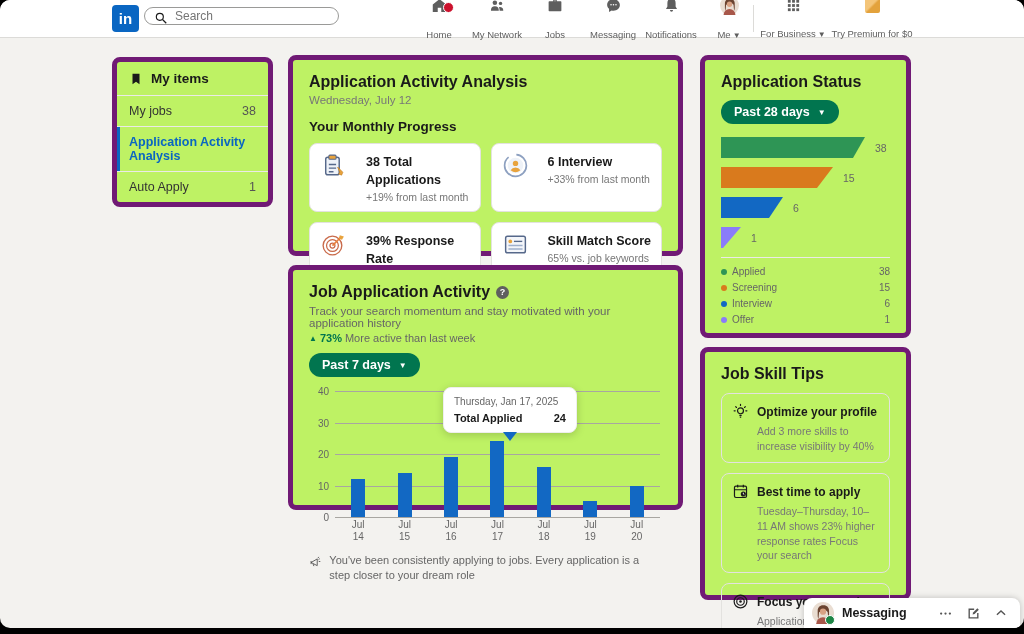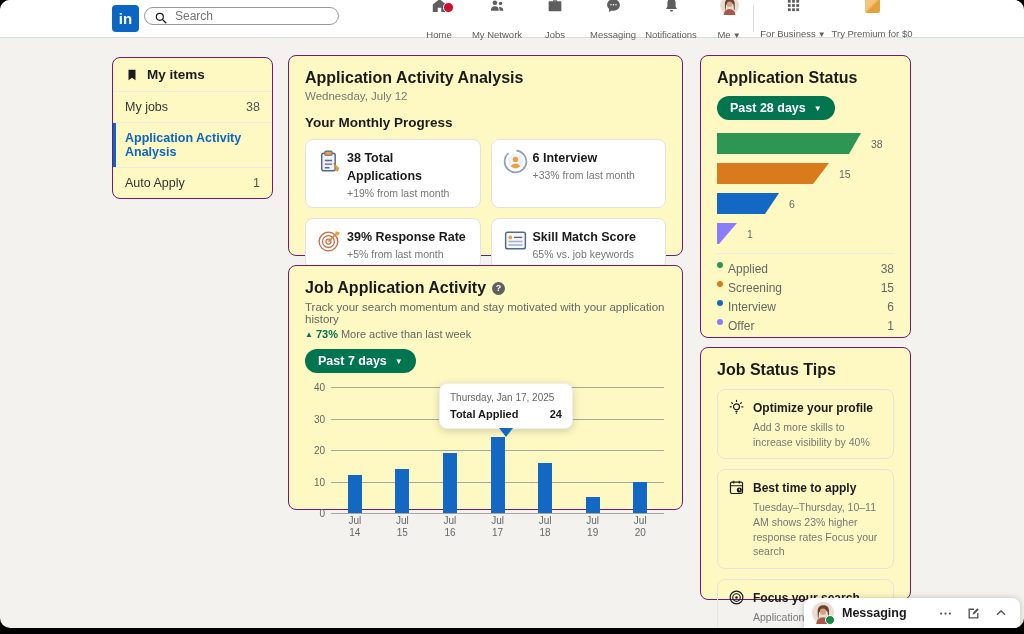--- a/index.html
+++ b/index.html
@@ -17,37 +17,37 @@
   .nav-item .ni-icon{height:17px;display:flex;align-items:center;}
   .nav-item .ni-label{font-size:9.5px;color:#5e5e5e;white-space:nowrap;line-height:1;}
   .nav-badge{position:absolute;top:2px;left:33px;width:9px;height:9px;border-radius:50%;background:#cb112d;border:1.5px solid #fff;}
   .nav-divider{position:absolute;left:753px;top:5px;width:1px;height:27px;background:#dcdbd8;}
   .nav-biz{position:absolute;left:758px;top:0;width:70px;height:37px;}
   .nav-prem{position:absolute;left:826px;top:0;width:92px;height:37px;}
   .prem-icon{width:15px;height:15px;border-radius:2px;background:linear-gradient(135deg,#f4c579 45%,#e3a23c 55%);}
   .caret{font-size:8px;color:#5e5e5e;margin-left:2px;}
 
   
-  .card{position:absolute;background:#fef9c3;border:1px solid #701a75;border-radius:8px;box-sizing:border-box;}
+  .card{position:absolute;background:#bef264;border:5px solid #701a75;border-radius:8px;box-sizing:border-box;}
   .card-title{font-size:16px;font-weight:bold;color:#1a1a1a;}
 
   
   .side-card{left:112px;top:57px;width:161px;}
   .side-head{display:flex;align-items:center;gap:8px;padding:9px 12px;font-size:13.5px;font-weight:bold;color:#1a1a1a;border-bottom:1px solid #ebeae8;}
   .side-item{display:flex;justify-content:space-between;align-items:center;padding:8px 12px;font-size:12.5px;color:#333;border-bottom:1px solid #ebeae8;cursor:pointer;}
   .side-item:last-child{border-bottom:none;}
   .side-item.active{color:#0a66c2;font-weight:bold;box-shadow:inset 3px 0 0 #0a66c2;}
   .side-count{color:#555;}
 
   
   .main-card{left:288px;top:55px;width:395px;height:201px;padding:13px 16px;}
   .main-date{font-size:11.5px;color:#777;margin-top:3px;}
   .progress-title{font-size:13.5px;font-weight:bold;color:#1a1a1a;margin-top:13px;}
   .stats-grid{display:grid;grid-template-columns:1fr 1fr;gap:10px;margin-top:9px;}
-  .stat-tile{border:1px solid #e3e2df;border-radius:8px;padding:8px 10px;display:flex;gap:4px;align-items:flex-start;background:#fff;}
+  .stat-tile{border:1px solid #e3e2df;border-radius:8px;padding:8px 10px;display:flex;gap:19px;align-items:flex-start;background:#fff;}
   .stat-icon{width:27px;height:27px;flex:none;}
   .stat-title{font-size:12.5px;font-weight:bold;color:#1a1a1a;line-height:1.2;}
   .stat-sub{font-size:10.5px;color:#777;margin-top:3px;}
 
   
   .act-card{left:288px;top:265px;width:395px;height:245px;padding:13px 16px;}
   .act-title-row{display:flex;align-items:center;gap:6px;}
   .help-icon{width:13px;height:13px;border-radius:50%;background:#5f5f5f;color:#fff;font-size:9px;font-weight:bold;display:inline-flex;align-items:center;justify-content:center;}
   .act-sub{font-size:11.5px;color:#666;margin-top:4px;}
   .trend{font-size:11px;color:#666;margin-top:3px;display:flex;align-items:center;gap:3px;}
@@ -68,21 +68,21 @@
   .tt-pointer{position:absolute;left:50%;bottom:-9px;transform:translateX(-50%);width:0;height:0;border-left:7px solid transparent;border-right:7px solid transparent;border-top:9px solid #1268c3;}
   .footer-note{display:flex;gap:8px;margin-top:10px;font-size:11px;color:#666;line-height:1.35;align-items:flex-start;}
 
   
   .status-card{left:700px;top:55px;width:211px;height:283px;padding:13px 16px;}
   .funnel{margin-top:13px;}
   .fstage{position:relative;height:21px;margin-bottom:9px;}
   .fshape{height:100%;}
   .fvalue{position:absolute;top:50%;transform:translateY(-50%);font-size:10.5px;color:#666;}
   .legend{margin-top:2px;border-top:1px solid #ebeae8;padding-top:8px;}
-  .lrow{display:flex;font-size:12px;color:#666;margin-bottom:5px;}
+  .lrow{display:flex;align-items:center;font-size:10px;color:#666;margin-bottom:5px;}
   .ldot{width:6px;height:6px;border-radius:50%;margin-right:5px;flex:none;}
   .lvalue{margin-left:auto;}
 
   
   .tips-card{left:700px;top:347px;width:211px;height:253px;padding:13px 16px;}
   .tip{border:1px solid #e3e2df;border-radius:8px;padding:9px 10px;margin-top:10px;}
   .tip-head{display:flex;gap:8px;align-items:center;font-size:12px;font-weight:bold;color:#1a1a1a;}
   .tip-icon{width:17px;height:17px;flex:none;display:flex;align-items:center;justify-content:center;}
   .tip-desc{font-size:10.5px;color:#777;margin-top:4px;margin-left:25px;line-height:1.4;}
 
@@ -342,20 +342,29 @@
           <div class="xlab">
             <div>Jul</div>
             <div>19</div>
           </div>
           <div class="xlab">
             <div>Jul</div>
             <div>20</div>
           </div>
         </div>
       </div>
+    <div class="footer-note">
+      <svg width="17" height="17" viewBox="0 0 24 24" fill="none" stroke="#444" stroke-width="1.6">
+          <path d="M4 14l12-7v13L4 14z" stroke-linejoin="round"></path>
+          <path d="M4 11v6"></path>
+          <path d="M8 17l1.5 4"></path>
+          <path d="M18.5 8.5l2.5-2M19 12h3M17.5 5.5L19 3"></path>
+        </svg>
+      <span>You've been consistently applying to jobs. Every application is a step closer to your dream role</span>
+    </div>
   </div>
 
   <div class="card status-card">
     <div class="card-title">Application Status</div>
     <button class="pill">
       <span>Past 28 days</span>
       <span class="caret">▼</span>
     </button>
     <div class="funnel" id="funnel">
         <div class="fstage">
@@ -393,21 +402,21 @@
         </div>
         <div class="lrow">
           <span class="ldot" style="background: rgb(138, 124, 250);"></span>
           <span>Offer</span>
           <span class="lvalue">1</span>
         </div>
       </div>
   </div>
 
   <div class="card tips-card">
-    <div class="card-title">Job Status Tips</div>
+    <div class="card-title">Job Skill Tips</div>
     <div id="tips-list">
         <div class="tip">
           <div class="tip-head">
             <span class="tip-icon">
               <svg width="17" height="17" viewBox="0 0 24 24" fill="none" stroke="#1a1a1a" stroke-width="1.7">
                 <circle cx="12" cy="11" r="4.2"></circle>
                 <path d="M10.4 17.4h3.2M11 20h2"></path>
                 <path d="M12 3.5V2M6.3 6.3L5.2 5.2M17.7 6.3l1.1-1.1M4.5 11H3M21 11h-1.5" stroke-linecap="round"></path>
               </svg>
             </span>

